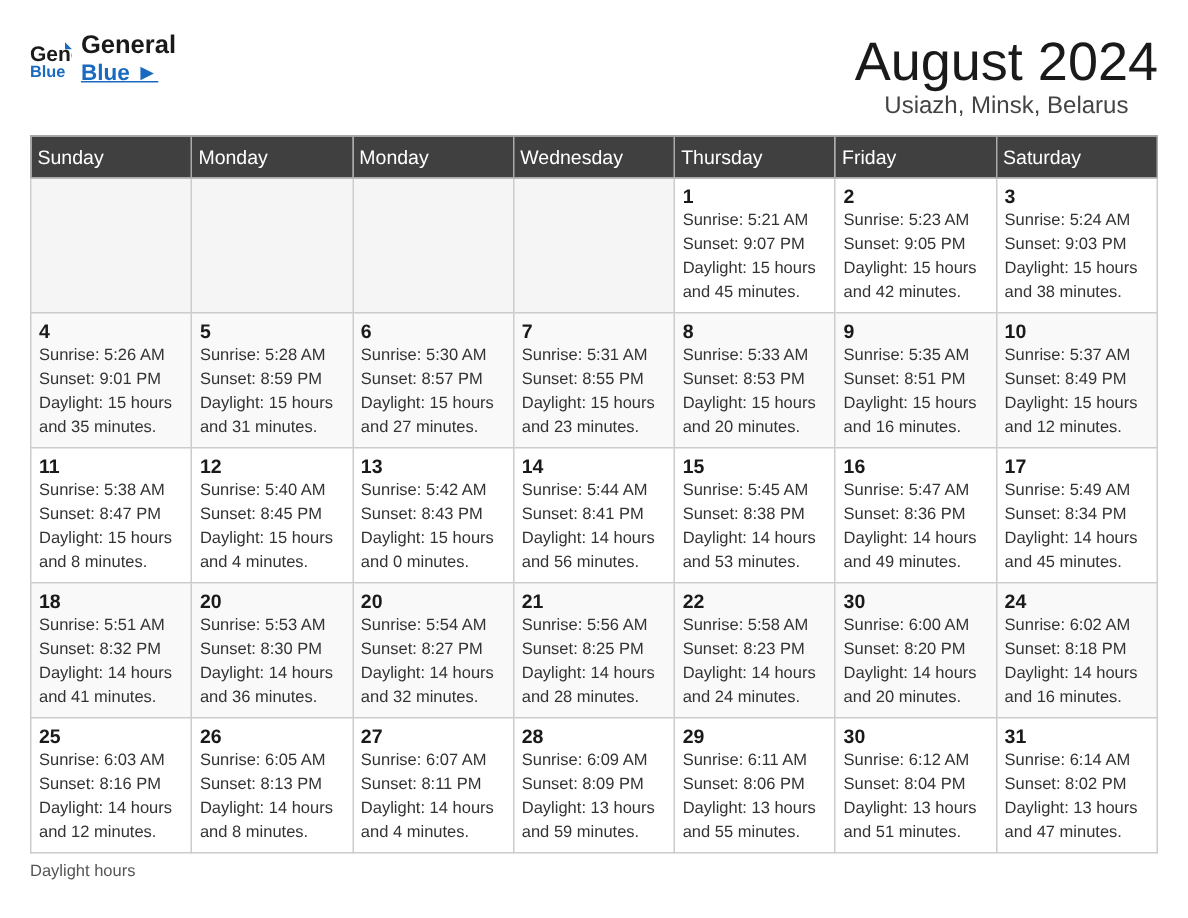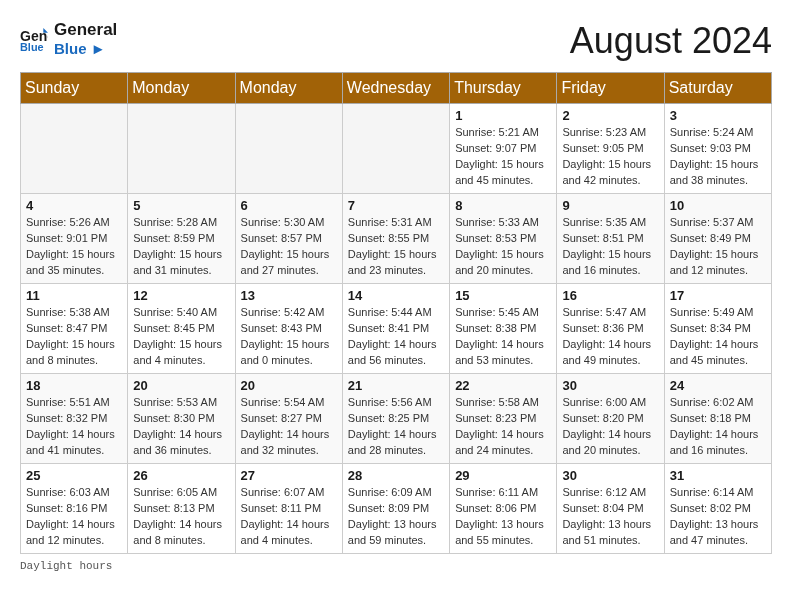--- a/index.html
+++ b/index.html
@@ -36,25 +36,25 @@
     .subtitle {
       font-size: 16px;
       color: #444;
     }
     .calendar {
       width: 100%;
       border-collapse: collapse;
       font-size: 11px;
     }
     .calendar th {
-      background: #a16207;
+      background: #404040;
       color: #fff;
       padding: 6px 4px;
       text-align: left;
-      font-size: 16px;
+      font-size: 13px;
       font-weight: normal;
       border: 1px solid #aaa;
     }
     .calendar td {
       border: 1px solid #ccc;
       padding: 4px 5px;
       vertical-align: top;
       width: calc(100% / 7);
       height: 90px;
       background: #fff;
@@ -73,40 +73,40 @@
     }
     .day-info {
       color: #333;
       font-size: 11px;
       line-height: 1.45;
     }
     .footer {
       margin-top: 6px;
       font-size: 11px;
       color: #555;
-      font-family: Liberation Mono, monospace;
     }
   </style>
 </head>
 <body>
 
 <div class="header">
   <div class="logo">
     <svg class="logo-icon" viewBox="0 0 36 36">
       <text x="0" y="20" font-size="18" font-weight="bold" fill="#1a1a1a" font-family="Arial">General</text>
       <text x="0" y="34" font-size="14" font-weight="bold" fill="#1a6abf" font-family="Arial">Blue</text>
       <polygon points="30,4 36,10 30,10" fill="#1a6abf"></polygon>
     </svg>
     <div style="display:flex;flex-direction:column;line-height:1.2;margin-left:2px;">
       <span style="font-size:17px;font-weight:bold;color:#1a1a1a;">General</span>
-      <span style="font-size:15px;font-weight:bold;color:#1a6abf;">Blue ►</span>
+      <span style="font-size:15px;font-weight:bold;color:#1a6abf;text-decoration:underline;">Blue ►</span>
     </div>
   </div>
   <div class="title-block">
     <div class="main-title">August 2024</div>
+    <div class="subtitle">Usiazh, Minsk, Belarus</div>
   </div>
 </div>
 
 <table class="calendar">
   <thead>
     <tr>
     <th>Sunday</th>
         <th>Monday</th>
         <th>Monday</th>
         <th>Wednesday</th>

